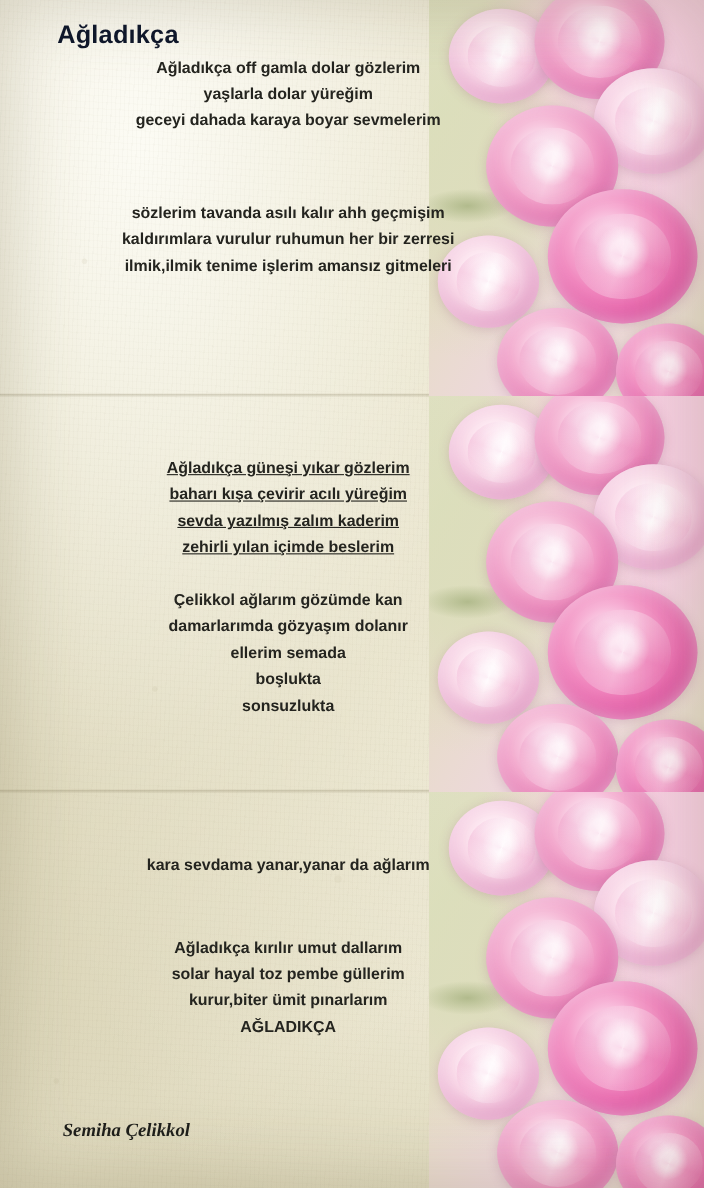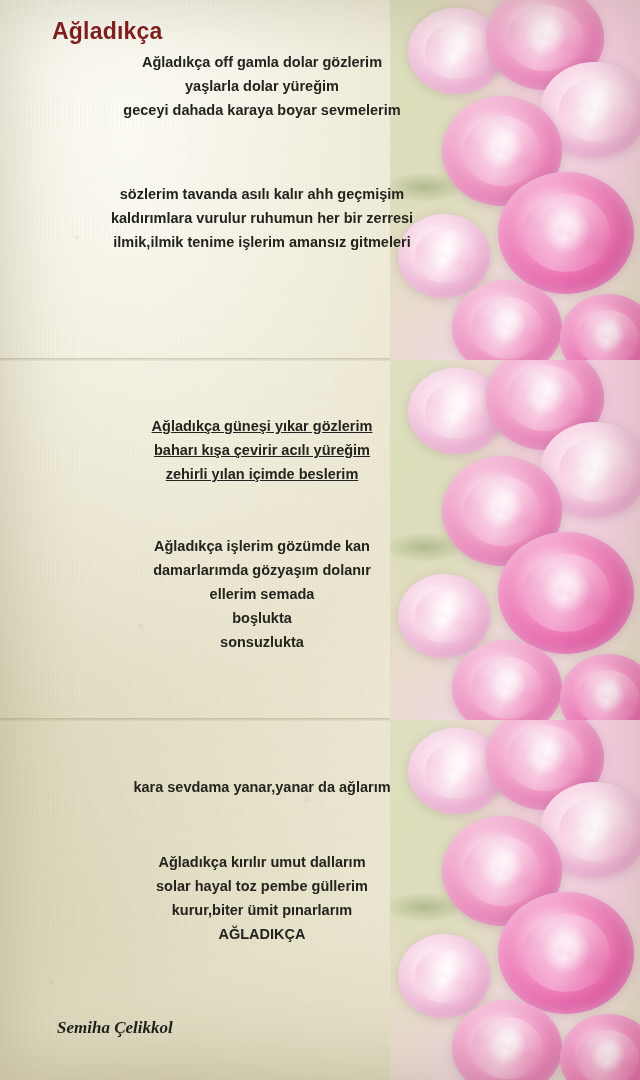--- a/index.html
+++ b/index.html
@@ -133,21 +133,21 @@
     position: absolute;
     inset: 0;
     padding: 0;
   }
   .poem-title {
     position: absolute;
     left: 52px;
     top: 18px;
     font-size: 23px;
     font-weight: bold;
-    color: #7f1d1d;
+    color: #0f172a;
     letter-spacing: 0.2px;
   }
   .stanza {
     position: absolute;
     left: 52px;
     width: 420px;
     font-size: 14.5px;
     line-height: 24px;
     font-weight: bold;
     color: #24241f;
@@ -239,25 +239,26 @@
 
     <div class="stanza s-b">
       <div>sözlerim tavanda asılı kalır ahh geçmişim</div>
       <div>kaldırımlara vurulur ruhumun her bir zerresi</div>
       <div>ilmik,ilmik tenime işlerim amansız gitmeleri</div>
     </div>
 
     <div class="stanza s-c">
       <div>Ağladıkça güneşi yıkar gözlerim</div>
       <div>baharı kışa çevirir acılı yüreğim</div>
+      <div>sevda yazılmış zalım kaderim</div>
       <div>zehirli yılan içimde beslerim</div>
     </div>
 
     <div class="stanza s-d">
-      <div>Ağladıkça işlerim gözümde kan</div>
+      <div>Çelikkol ağlarım gözümde kan</div>
       <div>damarlarımda gözyaşım dolanır</div>
       <div>ellerim semada</div>
       <div>boşlukta</div>
       <div>sonsuzlukta</div>
     </div>
 
     <div class="stanza s-e">
       <div>kara sevdama yanar,yanar da ağlarım</div>
     </div>
 

